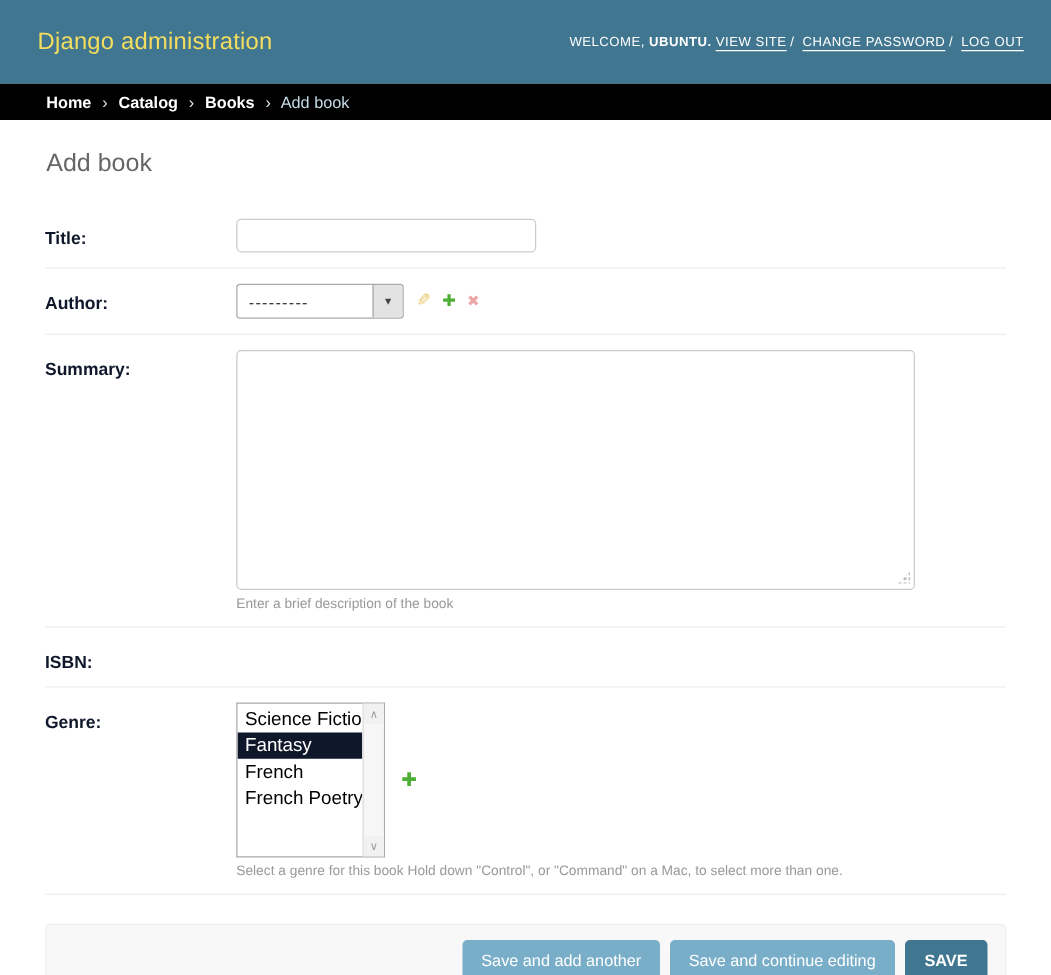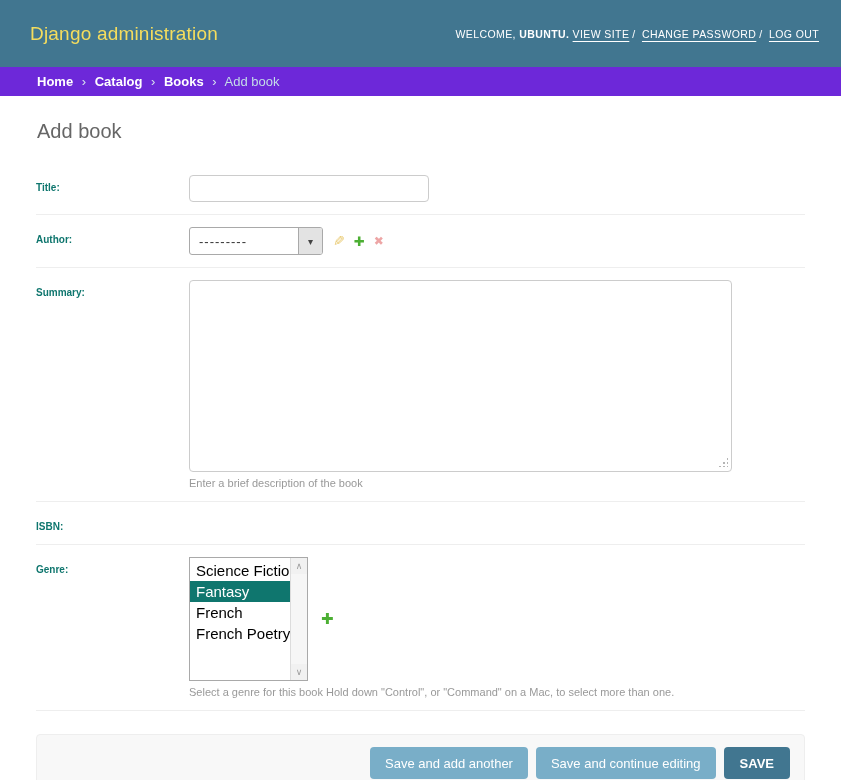--- a/index.html
+++ b/index.html
@@ -9,30 +9,30 @@
   
   .hdr { background:#417690; height:67px; display:flex; align-items:center;
          justify-content:space-between; padding:0 22px 0 30px; }
   .branding { color:#f5dd5d; font-size:19px; font-weight:400; letter-spacing:.2px; }
   .usertools { color:#fff; font-size:10.5px; letter-spacing:.4px; text-transform:uppercase; }
   .usertools b { font-weight:bold; }
   .usertools a { color:#fff; text-decoration:underline; text-underline-offset:3px; cursor:pointer; }
   .usertools .sep { margin:0 3px; }
 
   
-  .crumbs { background:#6d28d9; color:#c4dce8; font-size:13px; padding:7px 0 7px 37px; }
+  .crumbs { background:#000000; color:#c4dce8; font-size:13px; padding:7px 0 7px 37px; }
   .crumbs a { color:#fff; font-weight:600; text-decoration:none; cursor:pointer; }
   .crumbs .csep { margin:0 5px; color:#d5e5ee; }
 
   
   .content { padding:0 36px; }
   h1.page-title { font-size:20px; font-weight:400; color:#666; margin:24px 0 20px 1px; }
 
   .form-row { display:flex; align-items:flex-start; padding:12px 0; border-bottom:1px solid #eee; }
-  .flabel { width:153px; flex:0 0 153px; font-size:10px; font-weight:bold; color:#0f766e; padding-top:7px; }
+  .flabel { width:153px; flex:0 0 153px; font-size:14px; font-weight:bold; color:#0f172a; padding-top:7px; }
   .fwidget { flex:1; }
 
   input.vtext { width:240px; height:27px; border:1px solid #ccc; border-radius:4px;
                 padding:4px 6px; font-size:13px; font-family:inherit; color:#333; background:#fff; }
 
   
   .selrow { display:flex; align-items:center; }
   .dselect { display:inline-flex; width:134px; height:28px; border:1px solid #a9a9a9;
              border-radius:3px; overflow:hidden; background:#fff; cursor:default; }
   .dselect .selval { flex:1; font-size:13px; color:#333; padding:6px 0 0 9px; letter-spacing:1px; }
@@ -54,21 +54,21 @@
           background-size:4px 4px; clip-path:polygon(100% 0,100% 100%,0 100%); cursor:nwse-resize; }
 
   .help { font-size:11px; color:#999; margin-top:5px; }
   .help a { color:#447e9b; text-decoration:none; cursor:pointer; }
 
   
   .mselect { display:flex; width:119px; height:124px; border:1px solid #a9a9a9;
              background:#fff; }
   .moptions { flex:1; padding-top:2px; overflow:hidden; }
   .moption { font-size:15px; color:#000; padding:2px 3px 2px 6px; white-space:nowrap; cursor:default; }
-  .moption.selected { background:#0f766e; color:#fff; }
+  .moption.selected { background:#0f172a; color:#fff; }
   .mscroll { width:17px; background:#f6f6f6; border-left:1px solid #dcdcdc;
              display:flex; flex-direction:column; justify-content:space-between; }
   .sarrow { height:16px; display:flex; align-items:center; justify-content:center;
             color:#9a9a9a; font-size:9px; background:#f1f1f1; cursor:pointer; }
   .genre-line { display:flex; align-items:center; }
   .genre-add { color:#4caf33; font-size:15px; font-weight:bold; margin-left:13px;
                font-family:"DejaVu Sans",sans-serif; cursor:pointer; }
 
   
   .submit-row { margin:23px 0 12px; background:#f8f8f8; border:1px solid #eee; border-radius:4px;

